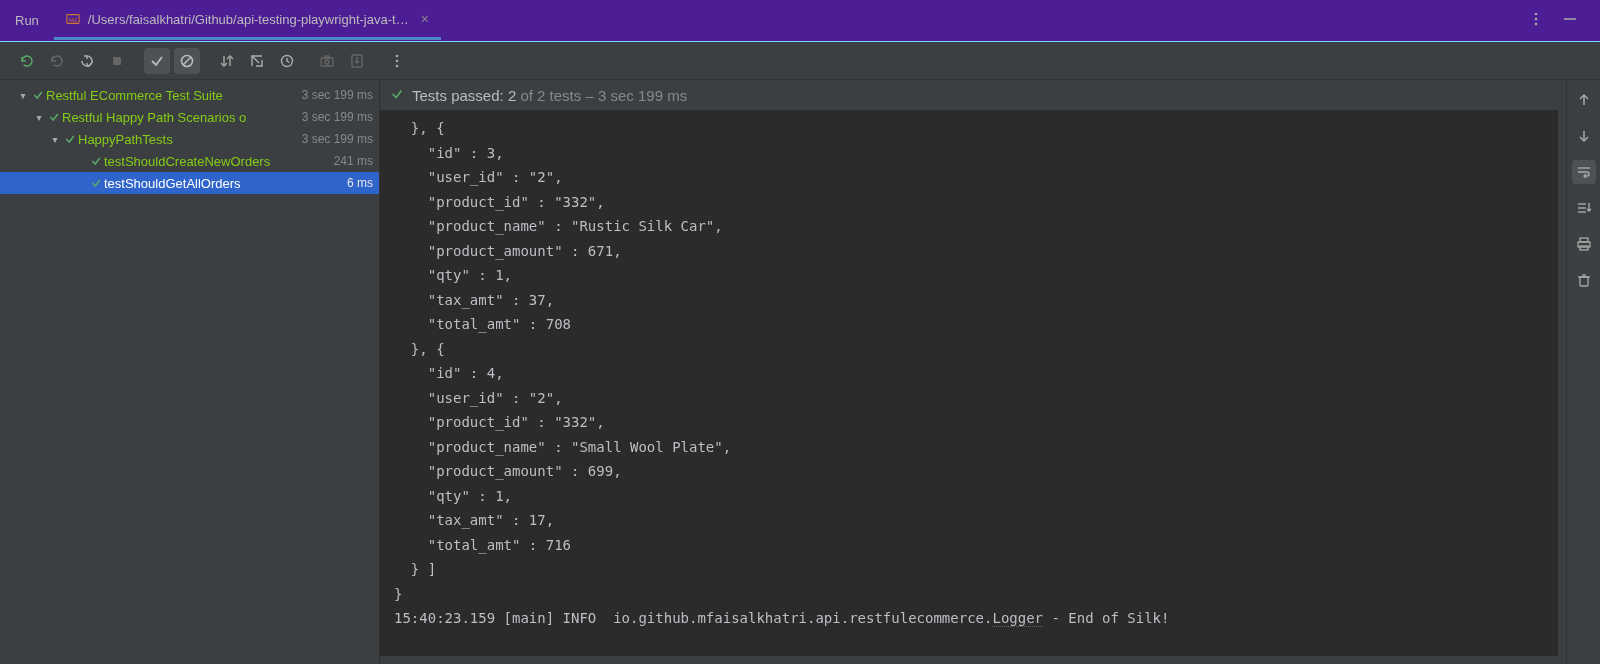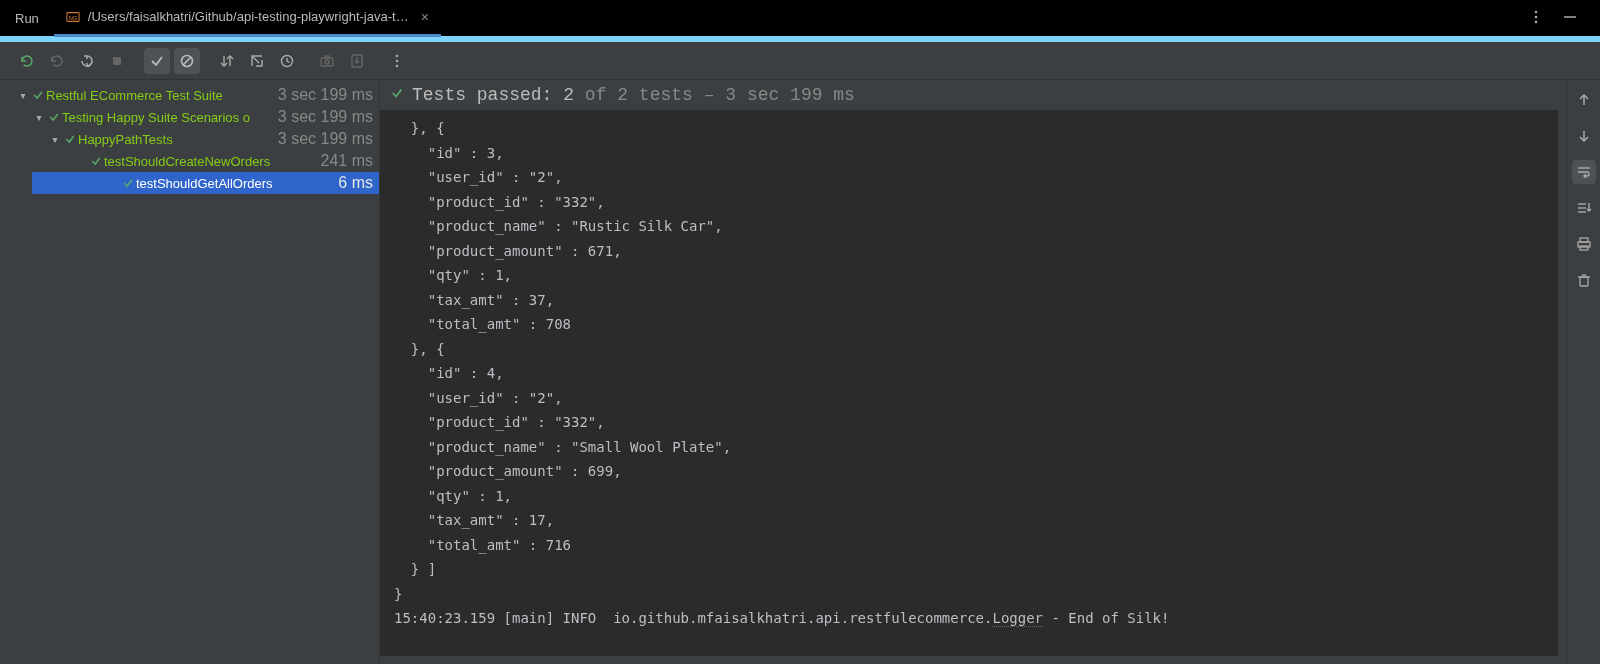--- a/index.html
+++ b/index.html
@@ -5,23 +5,23 @@
   * { box-sizing: border-box; margin: 0; padding: 0; }
   body {
     width: 1600px; height: 664px;
     background: #3c3f41; color: #bbbbbb;
     font-family: -apple-system, "Segoe UI", sans-serif;
     font-size: 13px; overflow: hidden;
     display: flex; flex-direction: column;
   }
   
   .topbar {
-    height: 42px; background: #000000;
+    height: 42px; background: #4c1d95;
     display: flex; align-items: center;
-    border-bottom: 6px solid #7dd3fc;
+    border-bottom: 1px solid #7dd3fc;
   }
   .run-label { padding: 0 15px; color: #bbbbbb; font-size: 13px; }
   .tab {
     display: flex; align-items: center; gap: 8px;
     height: 38px; padding: 0 12px;
     border-bottom: 3px solid #4a88c7;
     color: #bbbbbb; font-size: 13px;
   }
   .tab-icon { width: 14px; height: 14px; display: inline-flex; align-items: center; justify-content: center; }
   .tab-close { color: #888; font-size: 14px; margin-left: 4px; }
@@ -43,38 +43,37 @@
   .main { flex: 1; display: flex; min-height: 0; }
   .tree {
     width: 380px; background: #3c3f41;
     overflow: hidden; padding-top: 4px;
     border-right: 1px solid #323232;
   }
   .tree-row {
     height: 22px; display: flex; align-items: center;
     padding-right: 6px; white-space: nowrap;
   }
-  .tree-row.selected { background: #2f65ca; color: #fff; margin-left: 32px; }
+  .tree-row.selected { background: #2f65ca; color: #fff; }
   .tree-row .chev { width: 14px; display: inline-flex; justify-content: center; color: #aaa; font-size: 10px; }
   .tree-row.selected .chev { color: #fff; }
   .tree-row .status { width: 16px; color: #59a869; display: inline-flex; justify-content: center; }
   .tree-row .name { flex: 1; overflow: hidden; text-overflow: ellipsis; font-size: 13px; color: #84cc16; }
   .tree-row.selected .name { color: #fff; }
-  .tree-row .time { font-size: 16px; color: #888; padding-left: 6px; }
+  .tree-row .time { font-size: 12px; color: #888; padding-left: 6px; }
   .tree-row.selected .time { color: #e5e5e5; }
   .indent-1 { padding-left: 16px; }
   .indent-2 { padding-left: 32px; }
   .indent-3 { padding-left: 48px; }
   .indent-4 { padding-left: 74px; }
   .results-main { flex: 1; display: flex; flex-direction: column; min-width: 0; }
   .results-header {
     height: 30px; display: flex; align-items: center; gap: 8px;
-    padding: 0 10px; color: #bbbbbb; font-size: 18px;
+    padding: 0 10px; color: #bbbbbb; font-size: 15px;
     background: #3c3f41;
-    font-family: Liberation Mono, monospace;
   }
   .results-header .pass-check { color: #59a869; }
   .results-header .muted { color: #888; }
   .console {
     flex: 1; background: #2b2b2b; margin: 0 8px 8px 0;
     padding: 6px 14px;
     font-family: "Menlo","Consolas",monospace;
     font-size: 14px; line-height: 24.5px;
     color: #bcbec4; white-space: pre; overflow: hidden;
   }
@@ -215,21 +214,21 @@
         <span class="name">Restful ECommerce Test Suite</span>
         <span class="time">3 sec 199 ms</span>
       </div>
       <div class="tree-row indent-2">
         <span class="chev">▾</span>
         <span class="status">
           <svg width="12" height="12" viewBox="0 0 16 16" fill="none" stroke="#59a869" stroke-width="2">
             <polyline points="3,8 7,12 13,4"></polyline>
           </svg>
         </span>
-        <span class="name">Testing Happy Suite Scenarios o</span>
+        <span class="name">Restful Happy Path Scenarios o</span>
         <span class="time">3 sec 199 ms</span>
       </div>
       <div class="tree-row indent-3">
         <span class="chev">▾</span>
         <span class="status">
           <svg width="12" height="12" viewBox="0 0 16 16" fill="none" stroke="#59a869" stroke-width="2">
             <polyline points="3,8 7,12 13,4"></polyline>
           </svg>
         </span>
         <span class="name">HappyPathTests</span>

